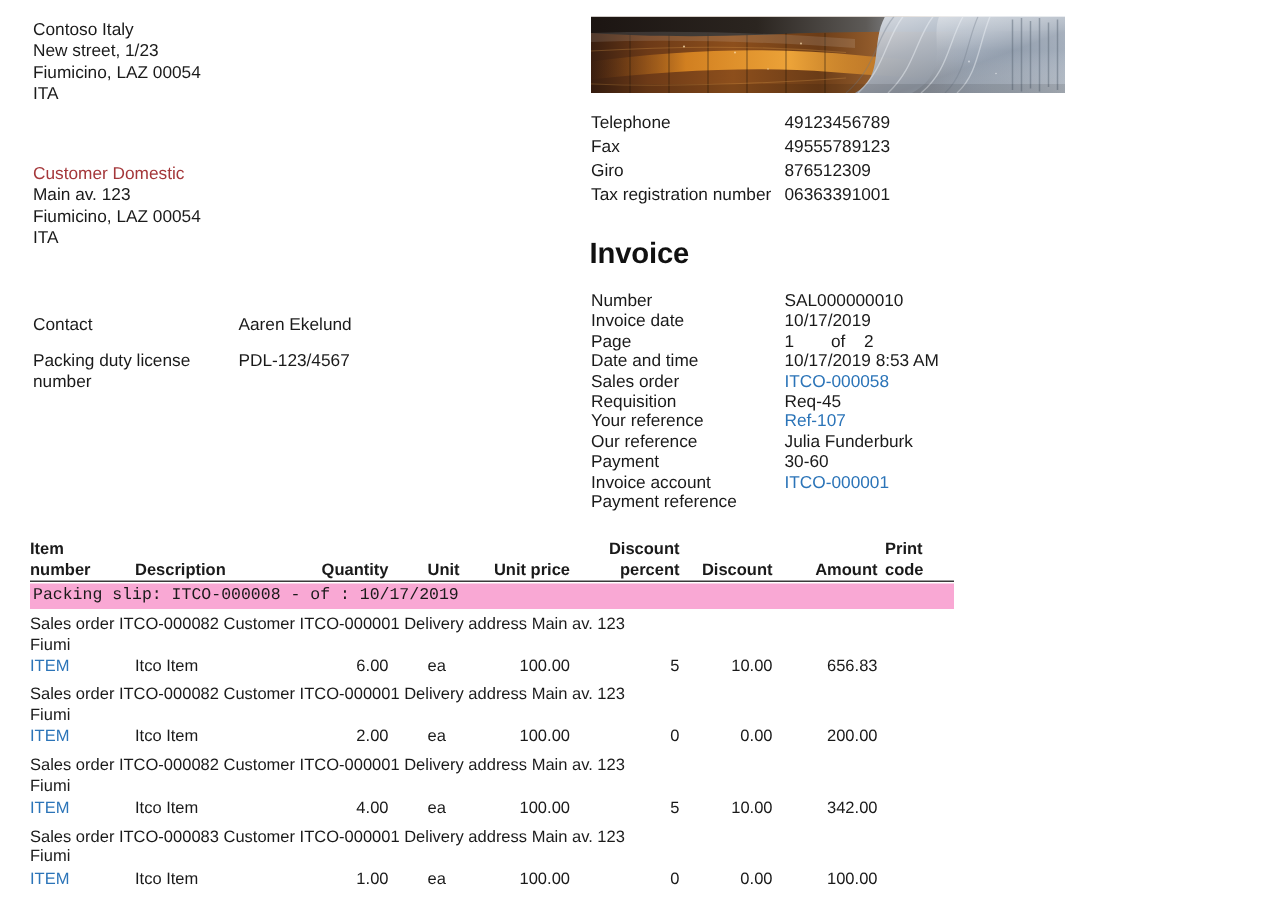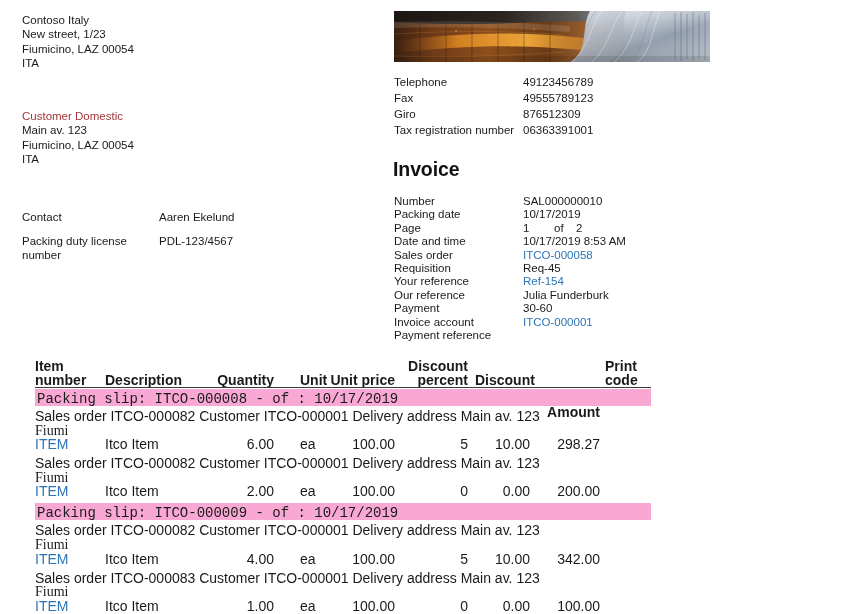--- a/index.html
+++ b/index.html
@@ -70,23 +70,23 @@
   #invoice-meta .row { position: relative; height: 13.4px; white-space: nowrap; }
   #invoice-meta .k { position: absolute; left: 0; }
   #invoice-meta .v { position: absolute; left: 129px; }
   #invoice-meta .v.link { color: #2b74b8; }
   #invoice-meta .pg-num { position: absolute; left: 129px; }
   #invoice-meta .pg-of  { position: absolute; left: 160px; }
   #invoice-meta .pg-tot { position: absolute; left: 182px; }
 
   
   #line-table {
-    position: absolute; left: 35px; top: 360px;
+    position: absolute; left: 20px; top: 360px;
     width: 616px;
-    font-size: 14px;
+    font-size: 11px;
   }
   .thead { position: relative; height: 28px; }
   .th {
     position: absolute; top: 0; font-weight: bold; line-height: 13.5px;
   }
   .th .l2 { display: block; }
   .th.r { text-align: right; }
   .th.l { text-align: left; }
   .hdr-rule {
     position: absolute; left: 0; top: 27px; width: 616px;
@@ -103,21 +103,21 @@
   .group-band .band-text {
     position: absolute; left: 2px; top: 2px; white-space: nowrap;
   }
 
   .ctx-row {
     position: relative;
     padding-top: 4px;
     line-height: 13.6px;
   }
   .ctx-row .ctx-text { display: block; white-space: nowrap; }
-  .ctx-row .ctx-cont { display: block; font-family: Liberation Serif, serif; }
+  .ctx-row .ctx-cont { display: block; }
 
   .item-row { position: relative; height: 16px; }
   .cell { position: absolute; top: 0; white-space: nowrap; line-height: 15px; }
   .cell.r { text-align: right; }
   .cell.l { text-align: left; }
   .cell.link { color: #2b74b8; }
 
   
   .c-item   { left: 0px;   width: 70px; }
   .c-desc   { left: 70px;  width: 120px; }
@@ -282,21 +282,21 @@
   </div>
 
   <div id="invoice-title">Invoice</div>
 
   <div id="invoice-meta">
     <div class="row">
       <span class="k">Number</span>
       <span class="v">SAL000000010</span>
     </div>
     <div class="row">
-      <span class="k">Packing date</span>
+      <span class="k">Invoice date</span>
       <span class="v">10/17/2019</span>
     </div>
     <div class="row">
       <span class="k">Page</span>
       <span class="pg-num">1</span>
       <span class="pg-of">of</span>
       <span class="pg-tot">2</span>
     </div>
     <div class="row">
       <span class="k">Date and time</span>
@@ -305,21 +305,21 @@
     <div class="row">
       <span class="k">Sales order</span>
       <span class="v link">ITCO-000058</span>
     </div>
     <div class="row">
       <span class="k">Requisition</span>
       <span class="v">Req-45</span>
     </div>
     <div class="row">
       <span class="k">Your reference</span>
-      <span class="v link">Ref-154</span>
+      <span class="v link">Ref-107</span>
     </div>
     <div class="row">
       <span class="k">Our reference</span>
       <span class="v">Julia Funderburk</span>
     </div>
     <div class="row">
       <span class="k">Payment</span>
       <span class="v">30-60</span>
     </div>
     <div class="row">
@@ -341,21 +341,21 @@
       </span>
       <span class="th l c-desc" style="top:13.5px;">Description</span>
       <span class="th r c-qty" style="top:13.5px;">Quantity</span>
       <span class="th l c-unit" style="top:13.5px;">Unit</span>
       <span class="th r c-price" style="top:13.5px;">Unit price</span>
       <span class="th r c-dpct">
         <span class="l1">Discount</span>
         <span class="l2">percent</span>
       </span>
       <span class="th r c-disc" style="top:13.5px;">Discount</span>
-      <span class="th r c-amt" style="top:13.5px;margin-top:32px;">Amount</span>
+      <span class="th r c-amt" style="top:13.5px;">Amount</span>
       <span class="th l c-print">
         <span class="l1">Print</span>
         <span class="l2">code</span>
       </span>
       <span class="hdr-rule"></span>
     </div>
 
     <div class="group-band">
       <span class="band-text">Packing slip: ITCO-000008 - of : 10/17/2019</span>
     </div>
@@ -365,43 +365,40 @@
       <span class="ctx-cont">Fiumi</span>
     </div>
     <div class="item-row">
       <span class="cell l c-item link">ITEM</span>
       <span class="cell l c-desc">Itco Item</span>
       <span class="cell r c-qty">6.00</span>
       <span class="cell l c-unit">ea</span>
       <span class="cell r c-price">100.00</span>
       <span class="cell r c-dpct">5</span>
       <span class="cell r c-disc">10.00</span>
-      <span class="cell r c-amt">298.27</span>
+      <span class="cell r c-amt">656.83</span>
       <span class="cell l c-print"></span>
     </div>
 
     <div class="ctx-row">
       <span class="ctx-text">Sales order ITCO-000082 Customer ITCO-000001 Delivery address Main av. 123</span>
       <span class="ctx-cont">Fiumi</span>
     </div>
     <div class="item-row">
       <span class="cell l c-item link">ITEM</span>
       <span class="cell l c-desc">Itco Item</span>
       <span class="cell r c-qty">2.00</span>
       <span class="cell l c-unit">ea</span>
       <span class="cell r c-price">100.00</span>
       <span class="cell r c-dpct">0</span>
       <span class="cell r c-disc">0.00</span>
       <span class="cell r c-amt">200.00</span>
       <span class="cell l c-print"></span>
     </div>
 
-    <div class="group-band" style="margin-top:3px;">
-      <span class="band-text">Packing slip: ITCO-000009 - of : 10/17/2019</span>
-    </div>
 
     <div class="ctx-row">
       <span class="ctx-text">Sales order ITCO-000082 Customer ITCO-000001 Delivery address Main av. 123</span>
       <span class="ctx-cont">Fiumi</span>
     </div>
     <div class="item-row">
       <span class="cell l c-item link">ITEM</span>
       <span class="cell l c-desc">Itco Item</span>
       <span class="cell r c-qty">4.00</span>
       <span class="cell l c-unit">ea</span>

